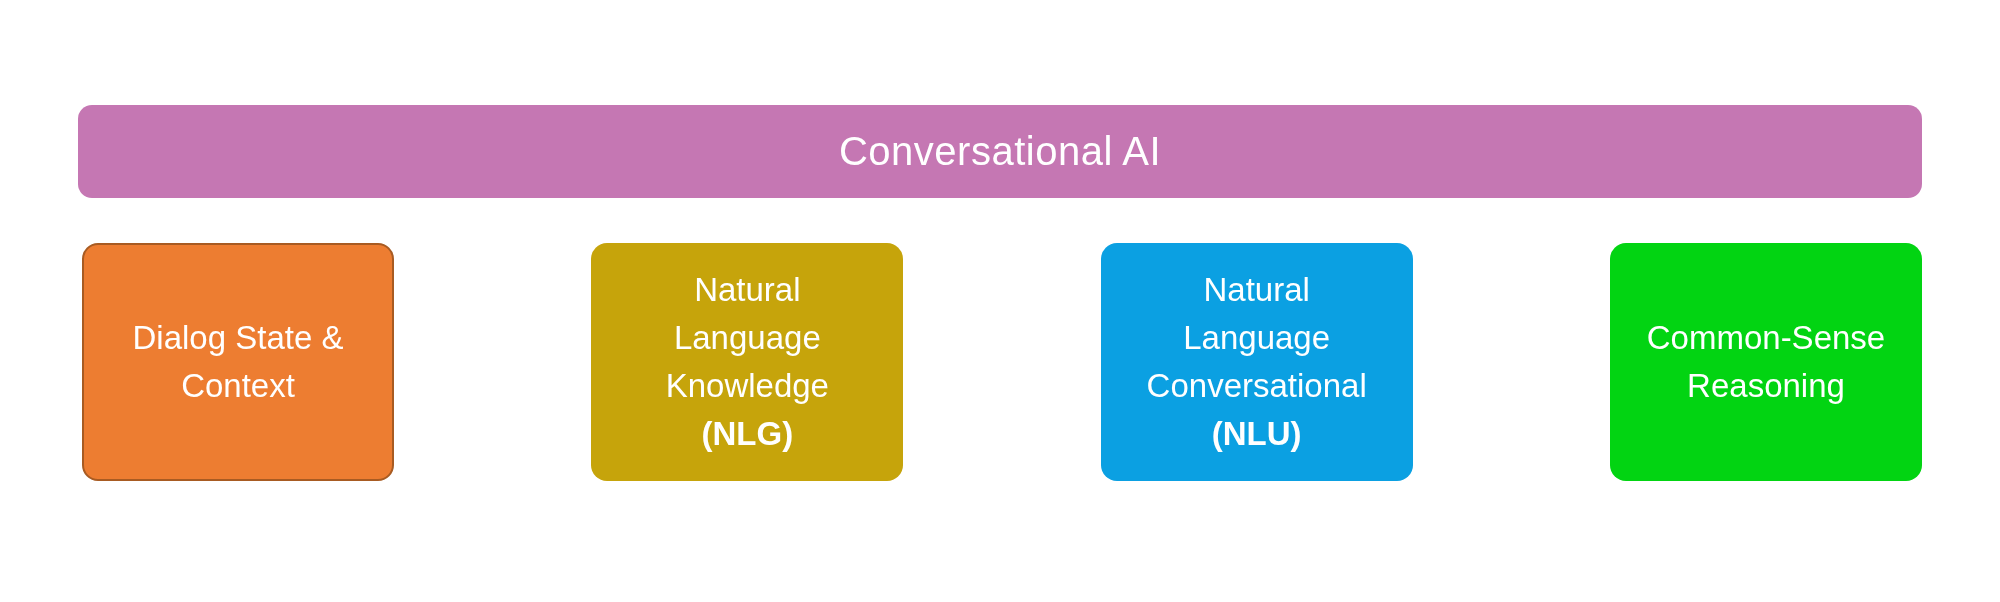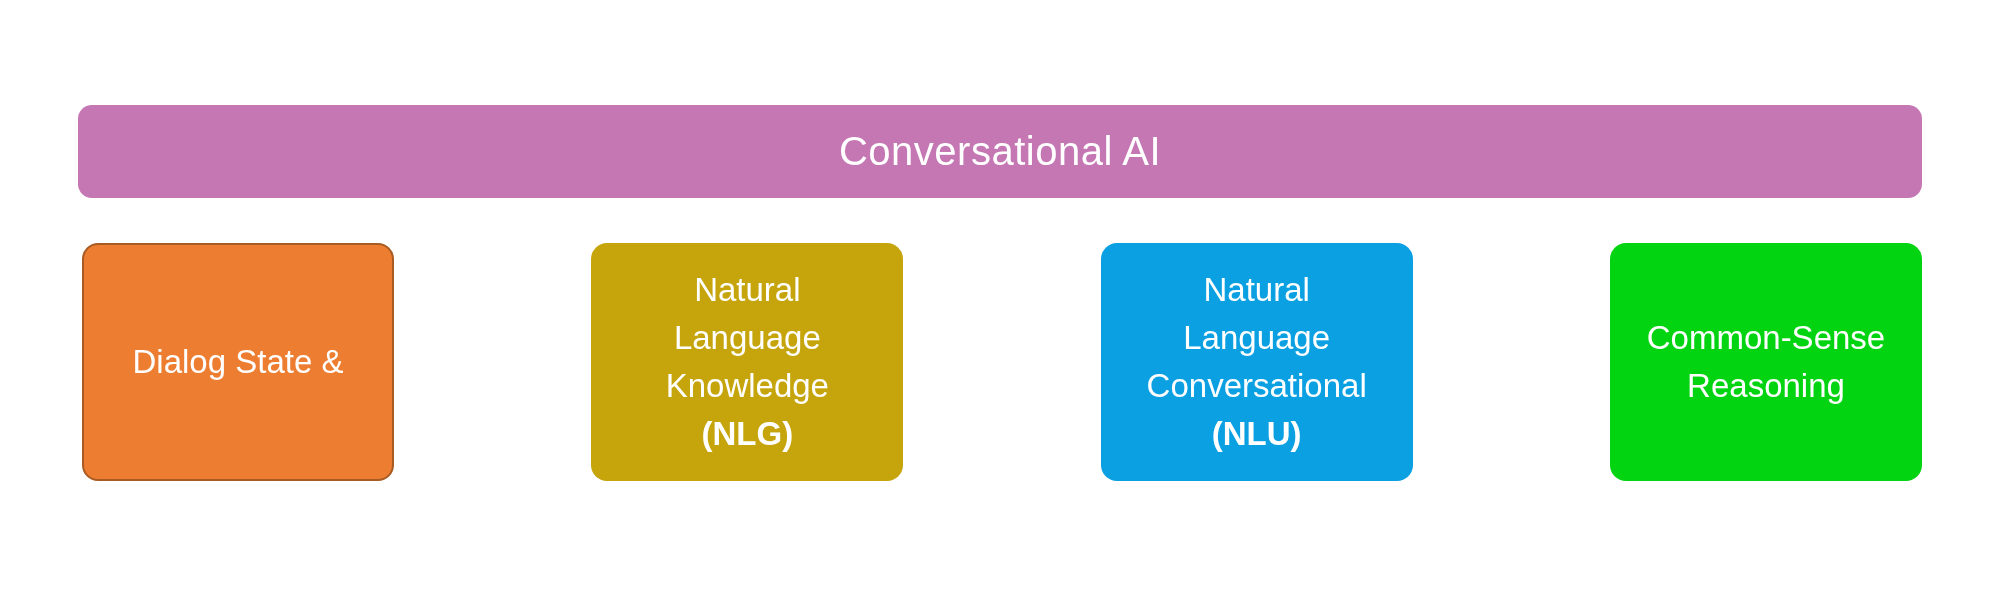--- a/index.html
+++ b/index.html
@@ -64,20 +64,21 @@
 <div class="canvas">
 
   <div class="title-bar" style="background-color: rgb(197, 119, 179);">
     <span>Conversational AI</span>
   </div>
 
   <div class="box-row">
 
     <div class="box" style="background-color: rgb(237, 125, 49); border-color: rgb(168, 91, 34);">
       <div class="line">Dialog State &amp;</div>
+      <div class="line">Context</div>
     </div>
 
     <div class="box" style="background-color: rgb(198, 164, 11);">
       <div class="line">Natural</div>
       <div class="line">Language</div>
       <div class="line">Knowledge</div>
       <div class="line acr">(NLG)</div>
     </div>
 
     <div class="box" style="background-color: rgb(11, 160, 226);">

